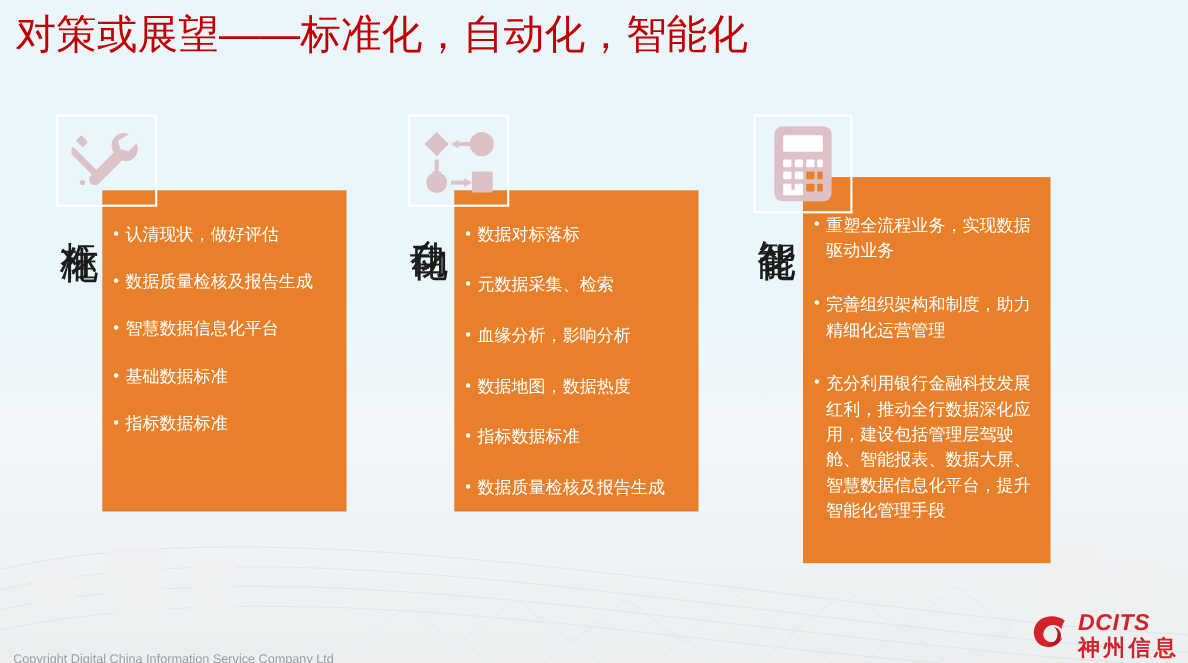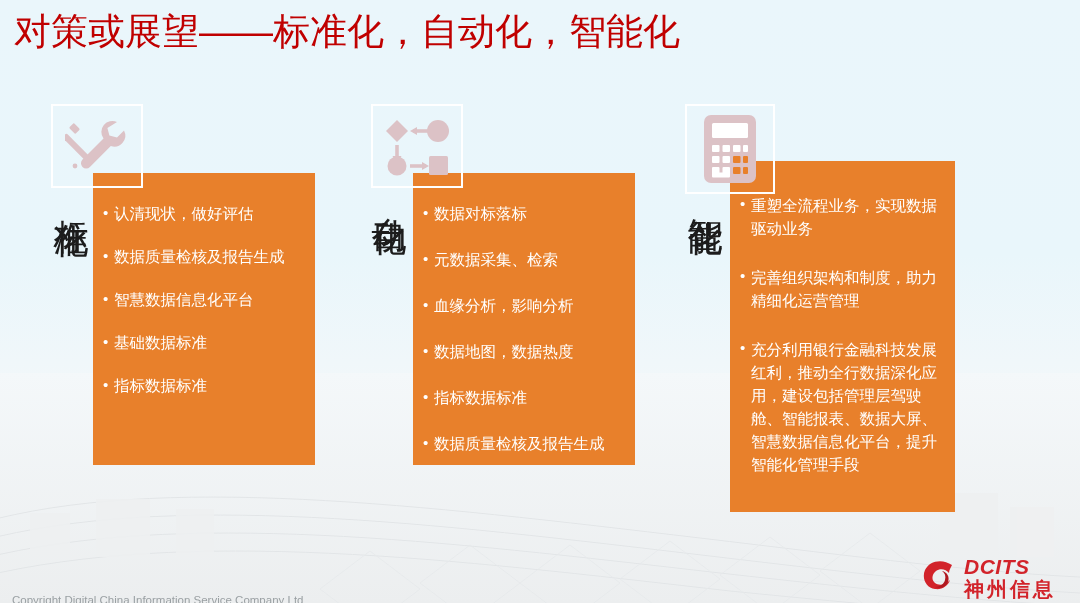--- a/index.html
+++ b/index.html
@@ -129,21 +129,21 @@
   .footer-copyright {
     position: absolute;
     left: 12px;
     bottom: -3px;
     font-size: 11.5px;
     color: #9aa0a3;
     white-space: nowrap;
   }
   .logo {
     position: absolute;
-    right: 24px;
+    right: 8px;
     bottom: 4px;
     display: flex;
     align-items: center;
     gap: 6px;
     z-index: 5;
   }
   .logo-mark { display: block; }
   .logo-text { display: flex; flex-direction: column; line-height: 1; }
   .logo-en {
     font-size: 21px;

